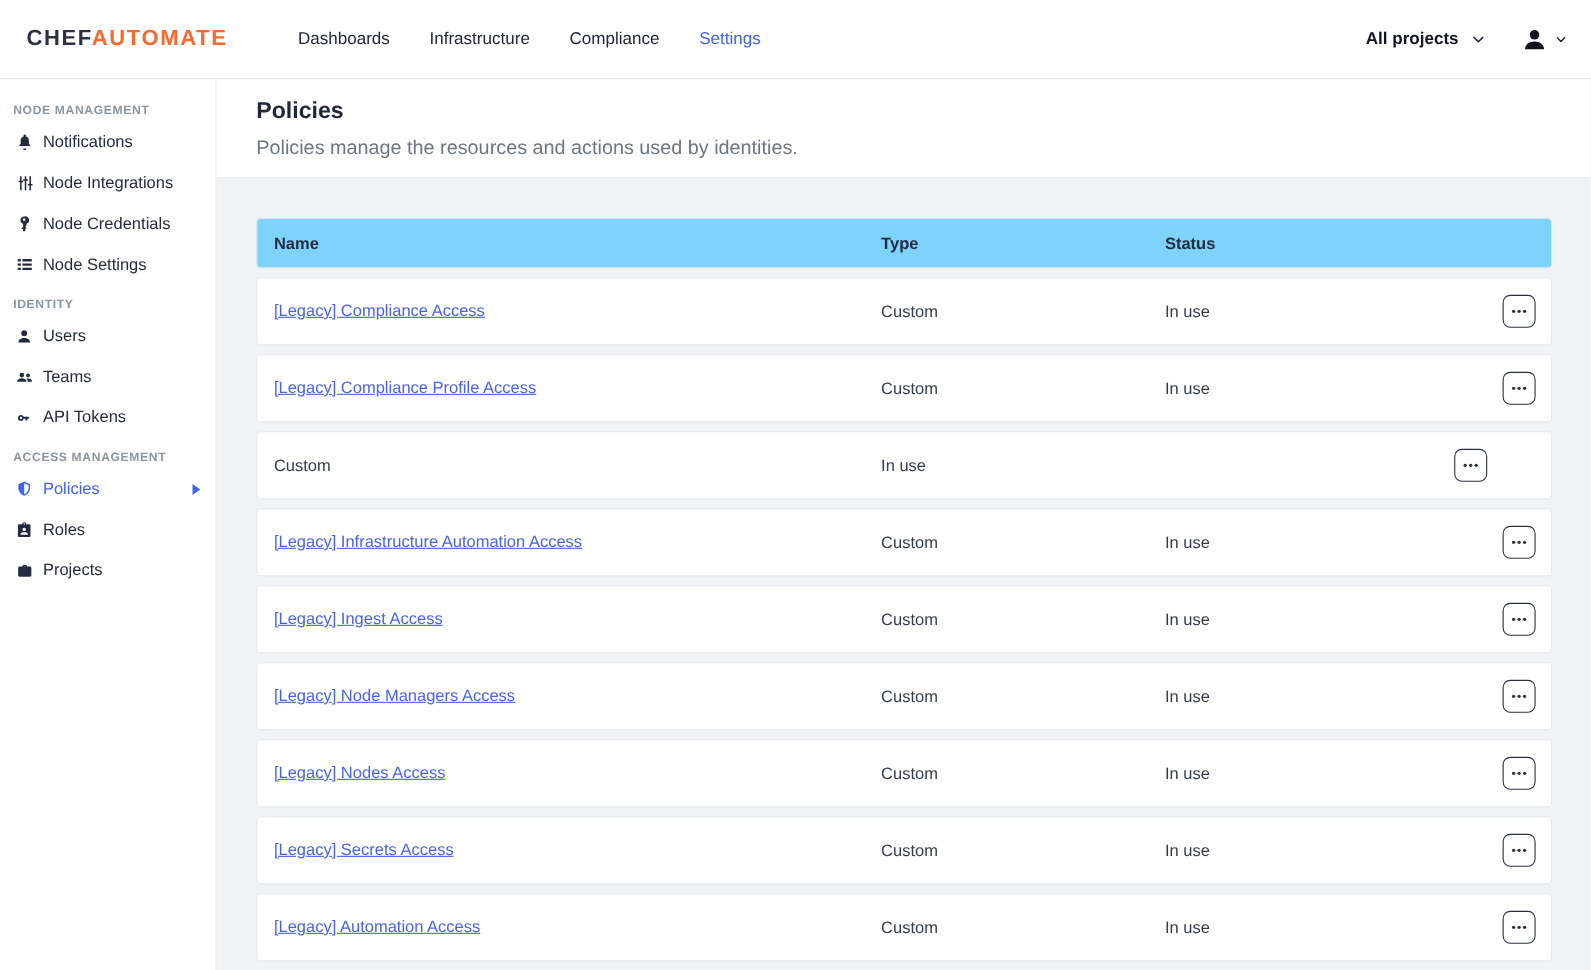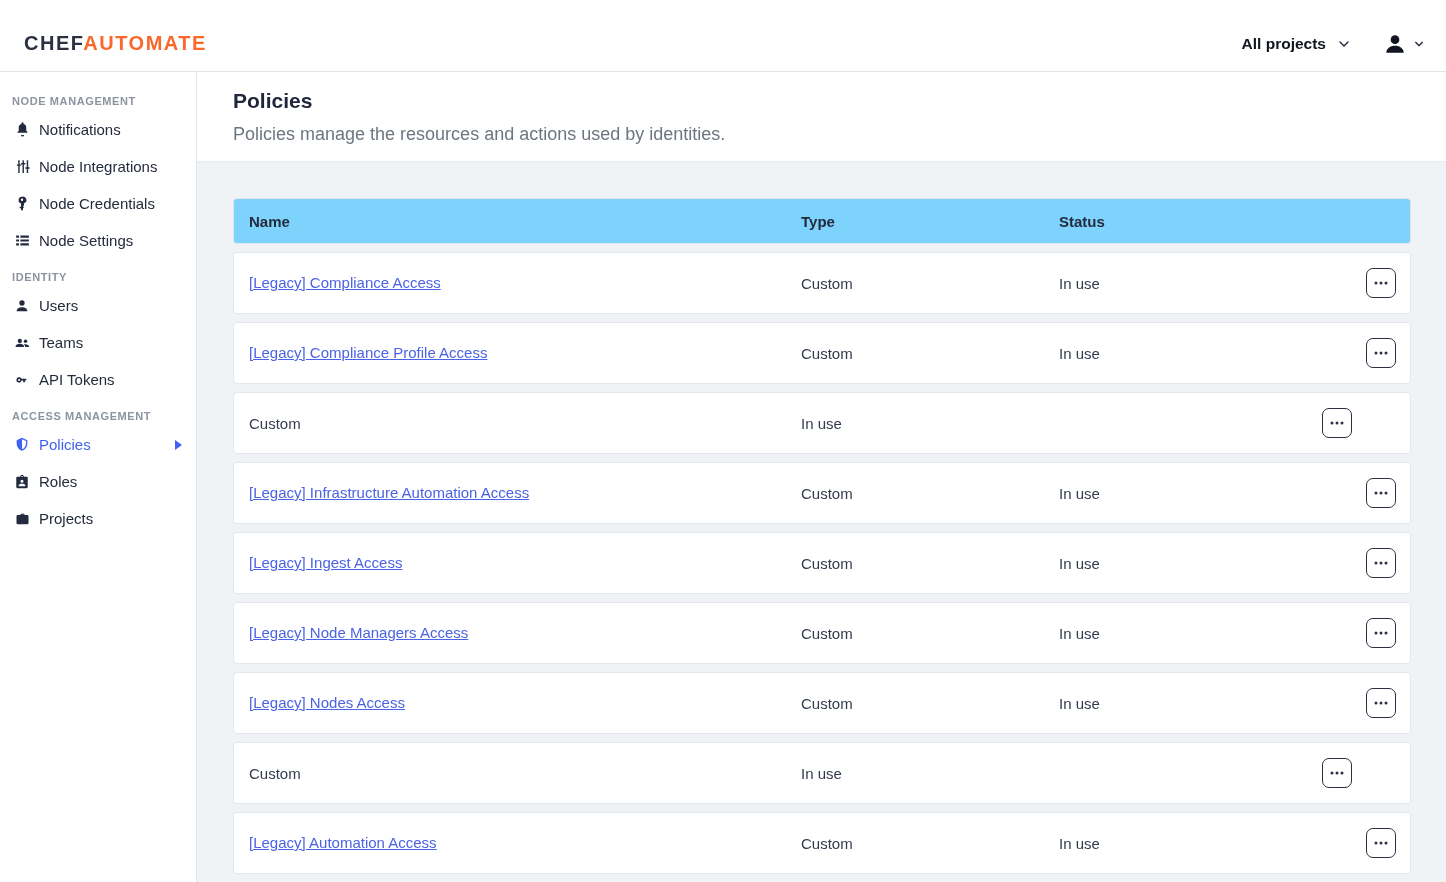--- a/index.html
+++ b/index.html
@@ -1,21 +1,21 @@
 <!DOCTYPE html>
 <html><head>
 <meta charset="utf-8">
 <style>
   * { margin:0; padding:0; box-sizing:border-box; }
   html,body { width:1446px; height:882px; overflow:hidden;
     font-family:"Liberation Sans", sans-serif; background:#fff; color:#222838; }
 
   
-  .topnav { position:absolute; top:0; left:0; width:1446px; height:56px;
-    background:#fff; border-bottom:1px solid #dde3e6; display:flex; align-items:center; z-index:10;margin-top:16px; }
+  .topnav { position:absolute; top:0; left:0; width:1446px; height:72px;
+    background:#fff; border-bottom:1px solid #dde3e6; display:flex; align-items:center; z-index:10; }
   .logo { margin-left:24px; font-size:20px; font-weight:800; letter-spacing:1.5px; white-space:nowrap; }
   .logo .chef { color:#2b3042; }
   .logo .automate { color:#f9682c; }
   .nav-links { display:flex; align-items:center; margin-left:64px; gap:36px; }
   .nav-link { font-size:15.5px; color:#20273a; cursor:pointer; text-decoration:none; }
   .nav-link.active { color:#3f62f2; }
   .topnav-right { margin-left:auto; margin-right:22px; display:flex; align-items:center; gap:32px; }
   .projects-filter { display:flex; align-items:center; gap:12px; font-size:15.5px; font-weight:700; color:#10151f; cursor:pointer; }
   .chev { width:12px; height:12px; }
   .user-menu { display:flex; align-items:center; gap:6px; cursor:pointer; }
@@ -55,20 +55,26 @@
     display:flex; align-items:center; justify-content:center; cursor:pointer; justify-self:end; }
   .menu-btn svg { width:14px; height:4px; }
 </style>
 </head>
 <body>
 
 <header class="topnav">
   <div class="logo">
     <span class="chef">CHEF</span><span class="automate">AUTOMATE</span>
   </div>
+  <nav class="nav-links" id="nav-links">
+      <a class="nav-link">Dashboards</a>
+      <a class="nav-link">Infrastructure</a>
+      <a class="nav-link">Compliance</a>
+      <a class="nav-link active">Settings</a>
+    </nav>
   <div class="topnav-right">
     <div class="projects-filter">
       <span>All projects</span>
       <svg class="chev" viewBox="0 0 12 12">
         <path d="M2 4 L6 8 L10 4" fill="none" stroke="#20273a" stroke-width="1.4" stroke-linecap="round" stroke-linejoin="round"></path>
       </svg>
     </div>
     <div class="user-menu">
       <svg class="avatar-svg" viewBox="0 0 24 24">
         <circle cx="12" cy="8" r="4" fill="#10151f"></circle>
@@ -261,20 +267,21 @@
           <div class="cell">In use</div>
           <button class="menu-btn">
             <svg viewBox="0 0 14 4">
               <circle cx="2" cy="2" r="1.5" fill="#2a3044"></circle>
               <circle cx="7" cy="2" r="1.5" fill="#2a3044"></circle>
               <circle cx="12" cy="2" r="1.5" fill="#2a3044"></circle>
             </svg>
           </button>
         </div>
         <div class="row-card">
+          <div class="name"><a>[Legacy] Secrets Access</a></div>
           <div class="cell">Custom</div>
           <div class="cell">In use</div>
           <button class="menu-btn">
             <svg viewBox="0 0 14 4">
               <circle cx="2" cy="2" r="1.5" fill="#2a3044"></circle>
               <circle cx="7" cy="2" r="1.5" fill="#2a3044"></circle>
               <circle cx="12" cy="2" r="1.5" fill="#2a3044"></circle>
             </svg>
           </button>
         </div>

